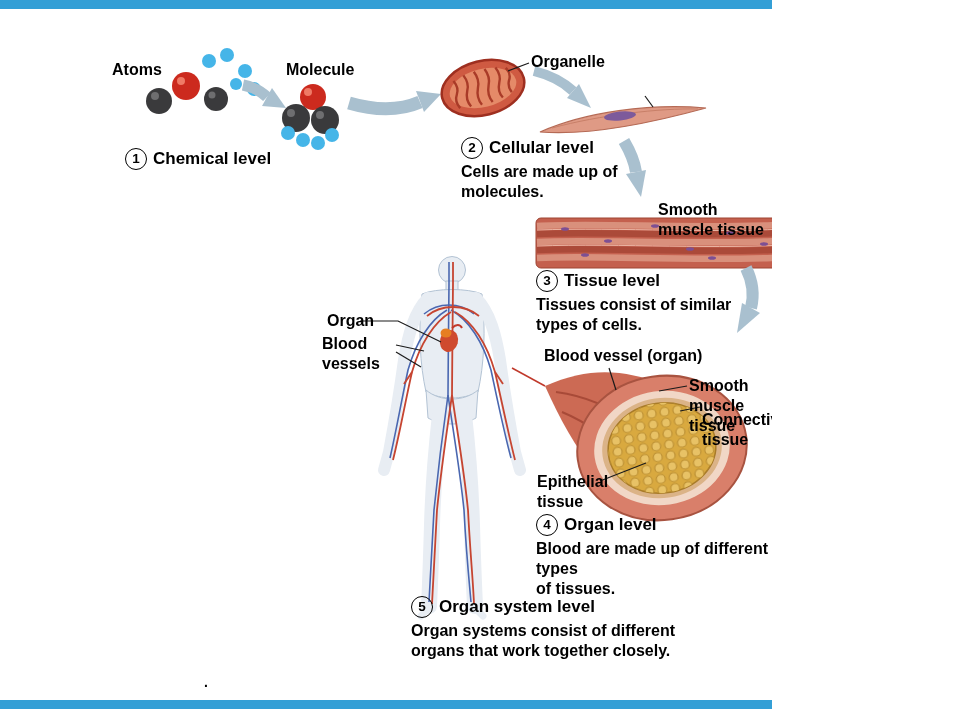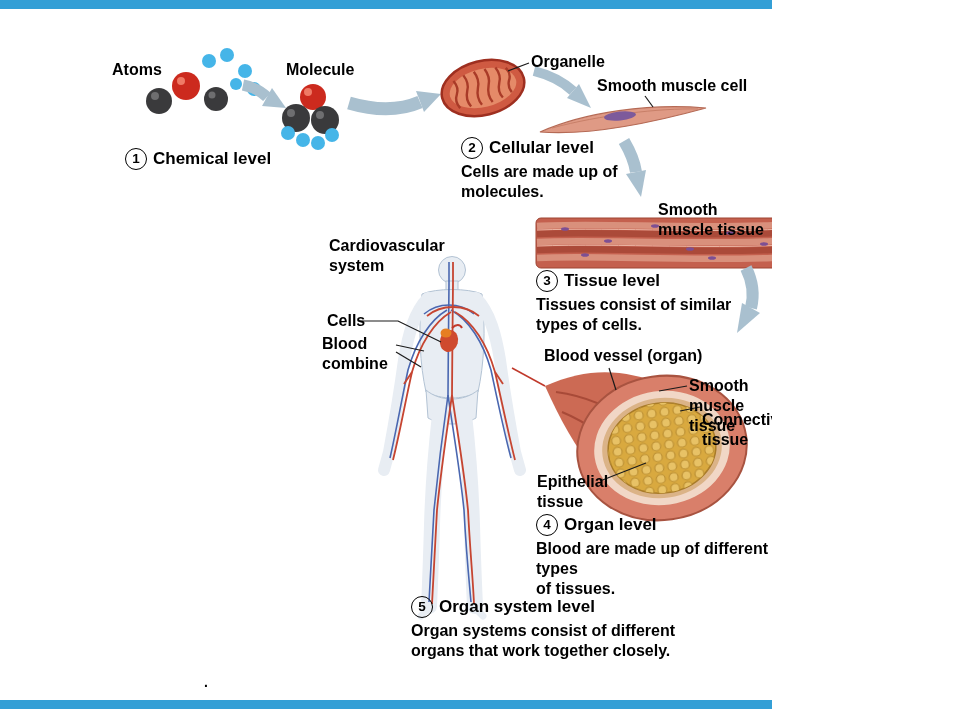--- a/index.html
+++ b/index.html
@@ -196,27 +196,24 @@
       <path d="M609,368 L616,390"></path>
       <path d="M687,386 L659,391"></path>
       <path d="M700,407 L680,411"></path>
       <path d="M600,481 L646,463"></path>
     </g>
   </svg>
 
   <div class="lbl" style="left:112px;top:60px">Atoms</div>
   <div class="lbl" style="left:286px;top:60px">Molecule</div>
   <div class="lbl" style="left:531px;top:52px">Organelle</div>
-  <div class="lbl" style="left:597px;top:76px">Smooth muscle cell</div>
   <div class="lbl" style="left:658px;top:200px">Smooth muscle tissue</div>
-  <div class="lbl" style="left:329px;top:236px">Cardiovascular
-system</div>
-  <div class="lbl" style="left:327px;top:311px">Cells</div>
+  <div class="lbl" style="left:327px;top:311px">Organ</div>
   <div class="lbl" style="left:322px;top:334px">Blood
-combine</div>
+vessels</div>
   <div class="lbl" style="left:544px;top:346px">Blood vessel (organ)</div>
   <div class="lbl" style="left:689px;top:376px">Smooth muscle tissue</div>
   <div class="lbl" style="left:702px;top:410px">Connective tissue</div>
   <div class="lbl" style="left:537px;top:472px">Epithelial
 tissue</div>
   <div class="lbl tiny" style="left:204px;top:672px">.</div>
 
   <div class="level" style="left:125px;top:148px">
     <div class="level-title">
       <span class="num">1</span>

